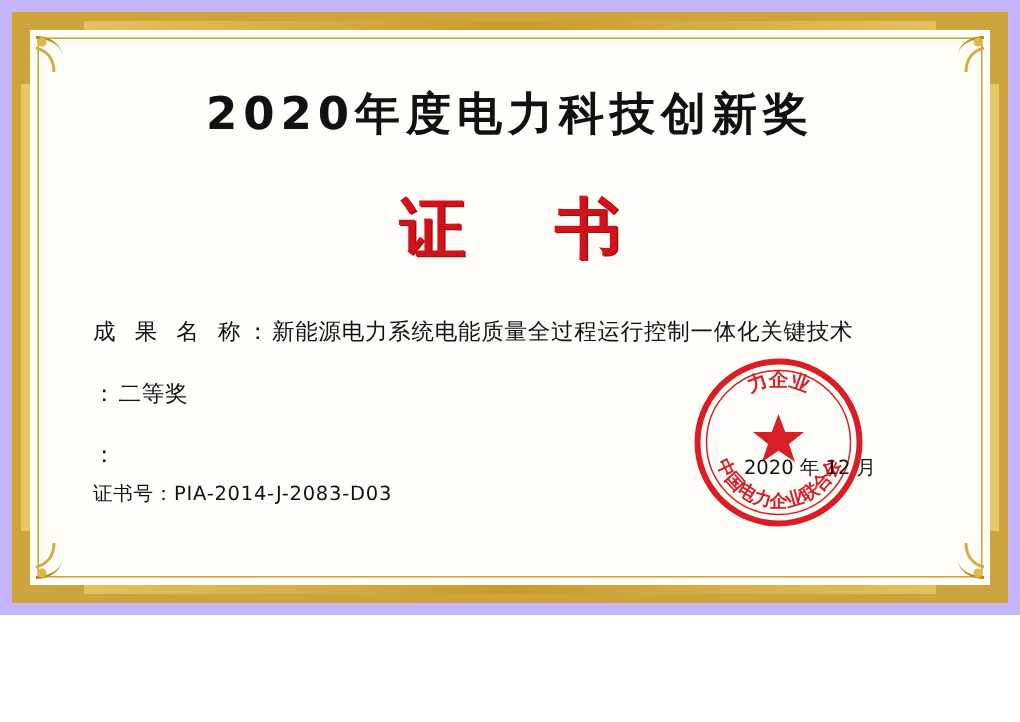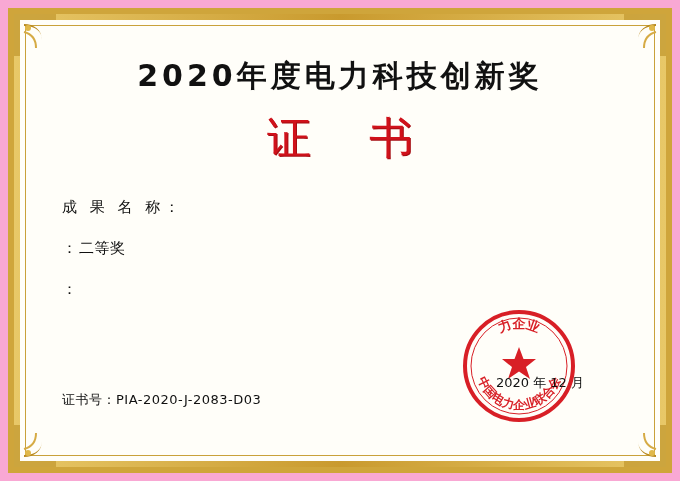--- a/index.html
+++ b/index.html
@@ -10,22 +10,22 @@
     width: 680px;
     height: 481px;
     background: #ffffff;
     font-family: "Liberation Sans", sans-serif;
     overflow: hidden;
   }
 
   .certificate {
     position: relative;
     width: 680px;
-    height: 481px;
-    background: #f9a8d4;
+    height: 410px;
+    background: #c4b5fd;
     box-sizing: border-box;
     padding-left: 36px;
   }
 
   
   .border-outer {
     position: absolute;
     left: 8px;
     top: 8px;
     right: 8px;
@@ -81,25 +81,25 @@
     font-size: 30px;
     font-weight: bold;
     letter-spacing: 4px;
     color: #111111;
     margin-top: 22px;
     white-space: nowrap;
   }
 
   .title-zheng {
     text-align: center;
-    margin-top: 12px;
+    margin-top: 26px;
     color: #d0121b;
     font-family: "DejaVu Sans", "Liberation Sans", sans-serif;
     font-size: 44px;
-    font-weight: normal;
+    font-weight: bold;
     letter-spacing: 22px;
     text-indent: 22px;
     text-shadow: 1px 1px 0 #a50c12;
   }
 
   .fields {
     margin-top: 30px;
     padding-left: 22px;
     padding-right: 10px;
   }
@@ -202,34 +202,35 @@
 
     <div class="title-main">2020年度电力科技创新奖</div>
 
     <div class="title-zheng">证 书</div>
 
     <div class="fields">
 
       <div class="field-row">
         <span class="field-label">成 果 名 称</span>
         <span class="field-colon">：</span>
+        <span class="field-value">新能源电力系统电能质量全过程运行控制一体化关键技术</span>
       </div>
 
       <div class="field-row">
         <span class="field-colon">：</span>
         <span class="field-value">二等奖</span>
       </div>
 
       <div class="field-row">
         <span class="field-colon">：</span>
       </div>
 
     </div>
 
-    <div class="cert-no">证书号：PIA-2020-J-2083-D03</div>
+    <div class="cert-no">证书号：PIA-2014-J-2083-D03</div>
 
     <div class="seal">
       <svg width="118" height="118" viewBox="0 0 118 118">
         <circle cx="59" cy="59" r="54" fill="none" stroke="#d81f26" stroke-width="4"></circle>
         <circle cx="59" cy="59" r="48" fill="none" stroke="#d81f26" stroke-width="1"></circle>
         <path d="M59 40 L63.5 52 L76 52 L66 60 L70 72 L59 64.5 L48 72 L52 60 L42 52 L54.5 52 Z" fill="#d81f26"></path>
         <path id="sealArcTop" d="M 21 59 A 38 38 0 0 1 97 59" fill="none"></path>
         <text font-family="DejaVu Sans, sans-serif" font-size="13" fill="#d81f26" font-weight="bold">
           <textPath href="#sealArcTop" startOffset="50%" text-anchor="middle">力企业</textPath>
         </text>

